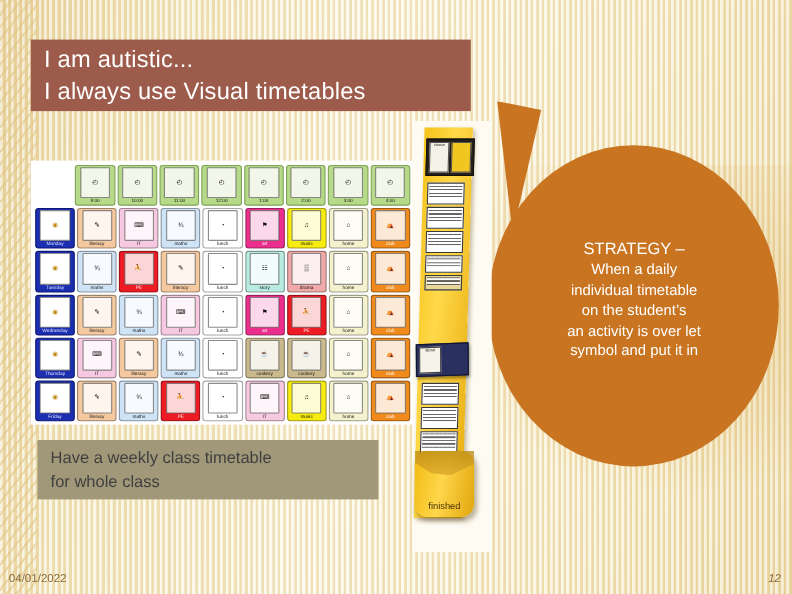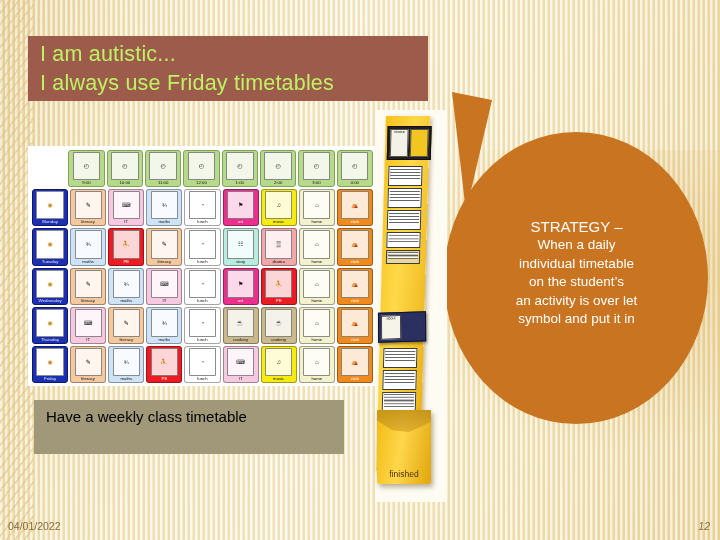--- a/index.html
+++ b/index.html
@@ -32,21 +32,21 @@
   }
 
   
   #title-block{
     position:absolute;left:28px;top:36px;width:400px;height:65px;
     background:#9c5b4b;
     padding:4px 0 4px 12px;box-sizing:border-box;
     z-index:6;
   }
   #title-block .tline{
-    color:#bef264;font-size:21.5px;line-height:29px;letter-spacing:.2px;white-space:nowrap;
+    color:#ffffff;font-size:21.5px;line-height:29px;letter-spacing:.2px;white-space:nowrap;
   }
 
   
   #callout{position:absolute;left:432px;top:92px;width:288px;height:340px;z-index:4;}
   #callout svg{position:absolute;left:0;top:0;}
   #callout-text{
     position:absolute;left:42px;top:125px;width:205px;
     text-align:center;color:#ffffff;z-index:5;
   }
   #callout-text .hdr{font-size:15px;line-height:19px;}
@@ -114,58 +114,58 @@
   #choice-box .pane.y{background:#f2c620;}
   #about-box{
     position:absolute;left:-2px;top:196px;width:48px;height:30px;
     background:#2a3160;border:1px solid #11142e;box-sizing:border-box;
     padding:2px;display:flex;gap:2px;transform:rotate(-2deg);
     box-shadow:1px 2px 3px rgba(0,0,0,.4);
   }
   #about-box .pane{flex:1;background:#f6f3e8;border:1px solid #444;font-size:3.6px;color:#111;text-align:center;}
   #about-box .pane.d{background:#2a3160;border-color:#2a3160;}
   #finished-box{
-    position:absolute;left:2px;top:300px;width:54px;height:74px;
+    position:absolute;left:2px;top:300px;width:54px;height:60px;
     background:linear-gradient(100deg,#f0bb12 0%,#ffd64b 45%,#e0a60c 100%);
-    border-radius:2px;
+    border-radius:12px;
     box-shadow:2px 3px 5px rgba(80,55,8,.4);
   }
   #finished-box .mouth{
     position:absolute;left:0;top:0;width:100%;height:22px;
     background:linear-gradient(180deg,#b98713 0%,#d9a627 100%);
     clip-path:polygon(0 0,100% 0,100% 55%,60% 100%,28% 92%,0 48%);
     opacity:.75;
   }
   #finished-box .flabel{
     position:absolute;left:0;bottom:5px;width:100%;text-align:center;
     font-size:8.5px;color:#4a3408;
   }
 
   
   #caption{
     position:absolute;left:34px;top:400px;width:310px;height:54px;z-index:6;
     background:#a09878;padding:6px 0 0 12px;box-sizing:border-box;
   }
-  #caption .cline{color:#000000;font-size:15px;line-height:22px;white-space:nowrap;}
+  #caption .cline{color:#404040;font-size:15px;line-height:22px;white-space:nowrap;}
 
   
   #footer{position:absolute;left:0;bottom:0;width:100%;height:34px;z-index:7;}
   #footer .f{position:absolute;bottom:8px;font-size:10.5px;color:#8a6a3a;}
   #f-date{left:8px;}
   #f-center{left:0;width:100%;text-align:center;color:#9a6a3c;}
   #f-num{right:10px;font-style:italic;}
 </style>
 </head>
 <body>
 
 <div id="slide">
 
   <div id="title-block">
     <div class="tline">I am autistic...</div>
-    <div class="tline">I always use Friday timetables</div>
+    <div class="tline">I always use Visual timetables</div>
   </div>
 
   <div id="tt-panel">
     <div id="tt-grid">
         <div class="tt-row">
           <div class="tt-cell blank"></div>
           <div class="tt-cell clock">
             <div class="gl">◴</div>
             <div class="lbl">9:00</div>
           </div>
@@ -445,20 +445,21 @@
       <div class="body">When a daily</div>
       <div class="body">individual timetable</div>
       <div class="body">on the student’s</div>
       <div class="body">an activity is over let</div>
       <div class="body">symbol and put it in</div>
     </div>
   </div>
 
   <div id="caption">
     <div class="cline">Have a weekly class timetable</div>
+    <div class="cline">for whole class</div>
   </div>
 
   <div id="footer">
     <div class="f" id="f-date">04/01/2022</div>
     <div class="f" id="f-num">12</div>
   </div>
 
 </div>
 
 </body></html>

